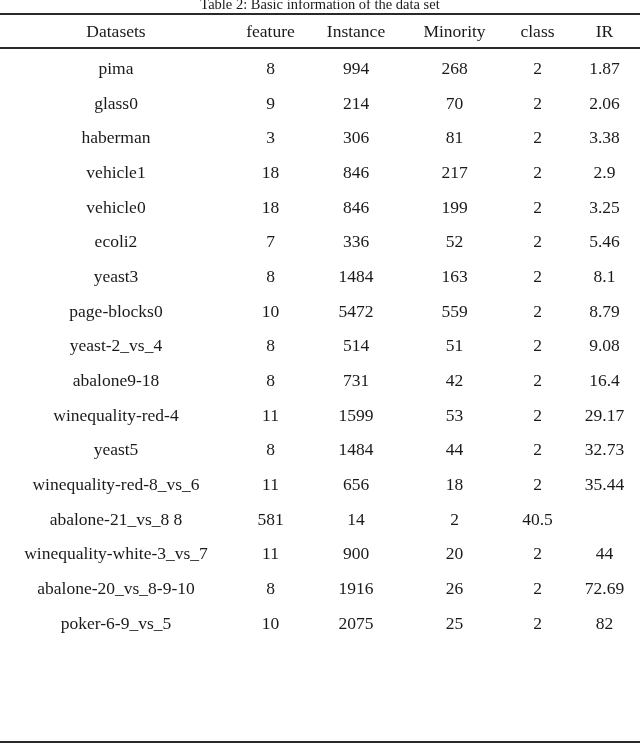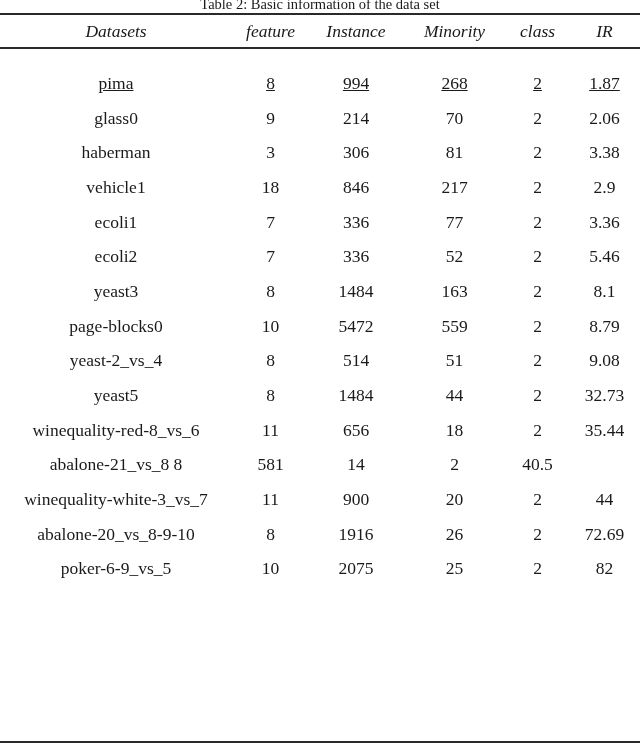--- a/index.html
+++ b/index.html
@@ -17,23 +17,23 @@
   .rule.top { top: 13px; height: 2px; }
   .rule.mid { top: 47px; height: 1.5px; }
   .rule.bot { top: 741px; height: 2px; }
   table {
     position: absolute; left: 0; top: 14px; width: 640px;
     border-collapse: collapse; table-layout: fixed;
     font-family: "Liberation Serif", "DejaVu Serif", serif;
     font-size: 17.5px;
   }
   th, td { text-align: center; padding: 0; white-space: nowrap; font-weight: normal; }
-  thead th { height: 34px; font-style: italic; }
+  thead th { height: 34px; }
   tbody td { height: 34.7px; }
-  tbody tr:first-child td { padding-top: 18px; text-decoration: underline; }
+  tbody tr:first-child td { padding-top: 3px; }
   col.c0 { width: 232px; }
   col.c1 { width: 77px; }
   col.c2 { width: 94px; }
   col.c3 { width: 103px; }
   col.c4 { width: 63px; }
   col.c5 { width: 71px; }
 </style>
 </head>
 <body>
 
@@ -88,26 +88,26 @@
       </tr>
       <tr>
         <td>vehicle1</td>
         <td>18</td>
         <td>846</td>
         <td>217</td>
         <td>2</td>
         <td>2.9</td>
       </tr>
       <tr>
-        <td>ecoli1</td>
-        <td>7</td>
-        <td>336</td>
-        <td>77</td>
-        <td>2</td>
-        <td>3.36</td>
+        <td>vehicle0</td>
+        <td>18</td>
+        <td>846</td>
+        <td>199</td>
+        <td>2</td>
+        <td>3.25</td>
       </tr>
       <tr>
         <td>ecoli2</td>
         <td>7</td>
         <td>336</td>
         <td>52</td>
         <td>2</td>
         <td>5.46</td>
       </tr>
       <tr>
@@ -128,20 +128,36 @@
       </tr>
       <tr>
         <td>yeast-2_vs_4</td>
         <td>8</td>
         <td>514</td>
         <td>51</td>
         <td>2</td>
         <td>9.08</td>
       </tr>
       <tr>
+        <td>abalone9-18</td>
+        <td>8</td>
+        <td>731</td>
+        <td>42</td>
+        <td>2</td>
+        <td>16.4</td>
+      </tr>
+      <tr>
+        <td>winequality-red-4</td>
+        <td>11</td>
+        <td>1599</td>
+        <td>53</td>
+        <td>2</td>
+        <td>29.17</td>
+      </tr>
+      <tr>
         <td>yeast5</td>
         <td>8</td>
         <td>1484</td>
         <td>44</td>
         <td>2</td>
         <td>32.73</td>
       </tr>
       <tr>
         <td>winequality-red-8_vs_6</td>
         <td>11</td>

